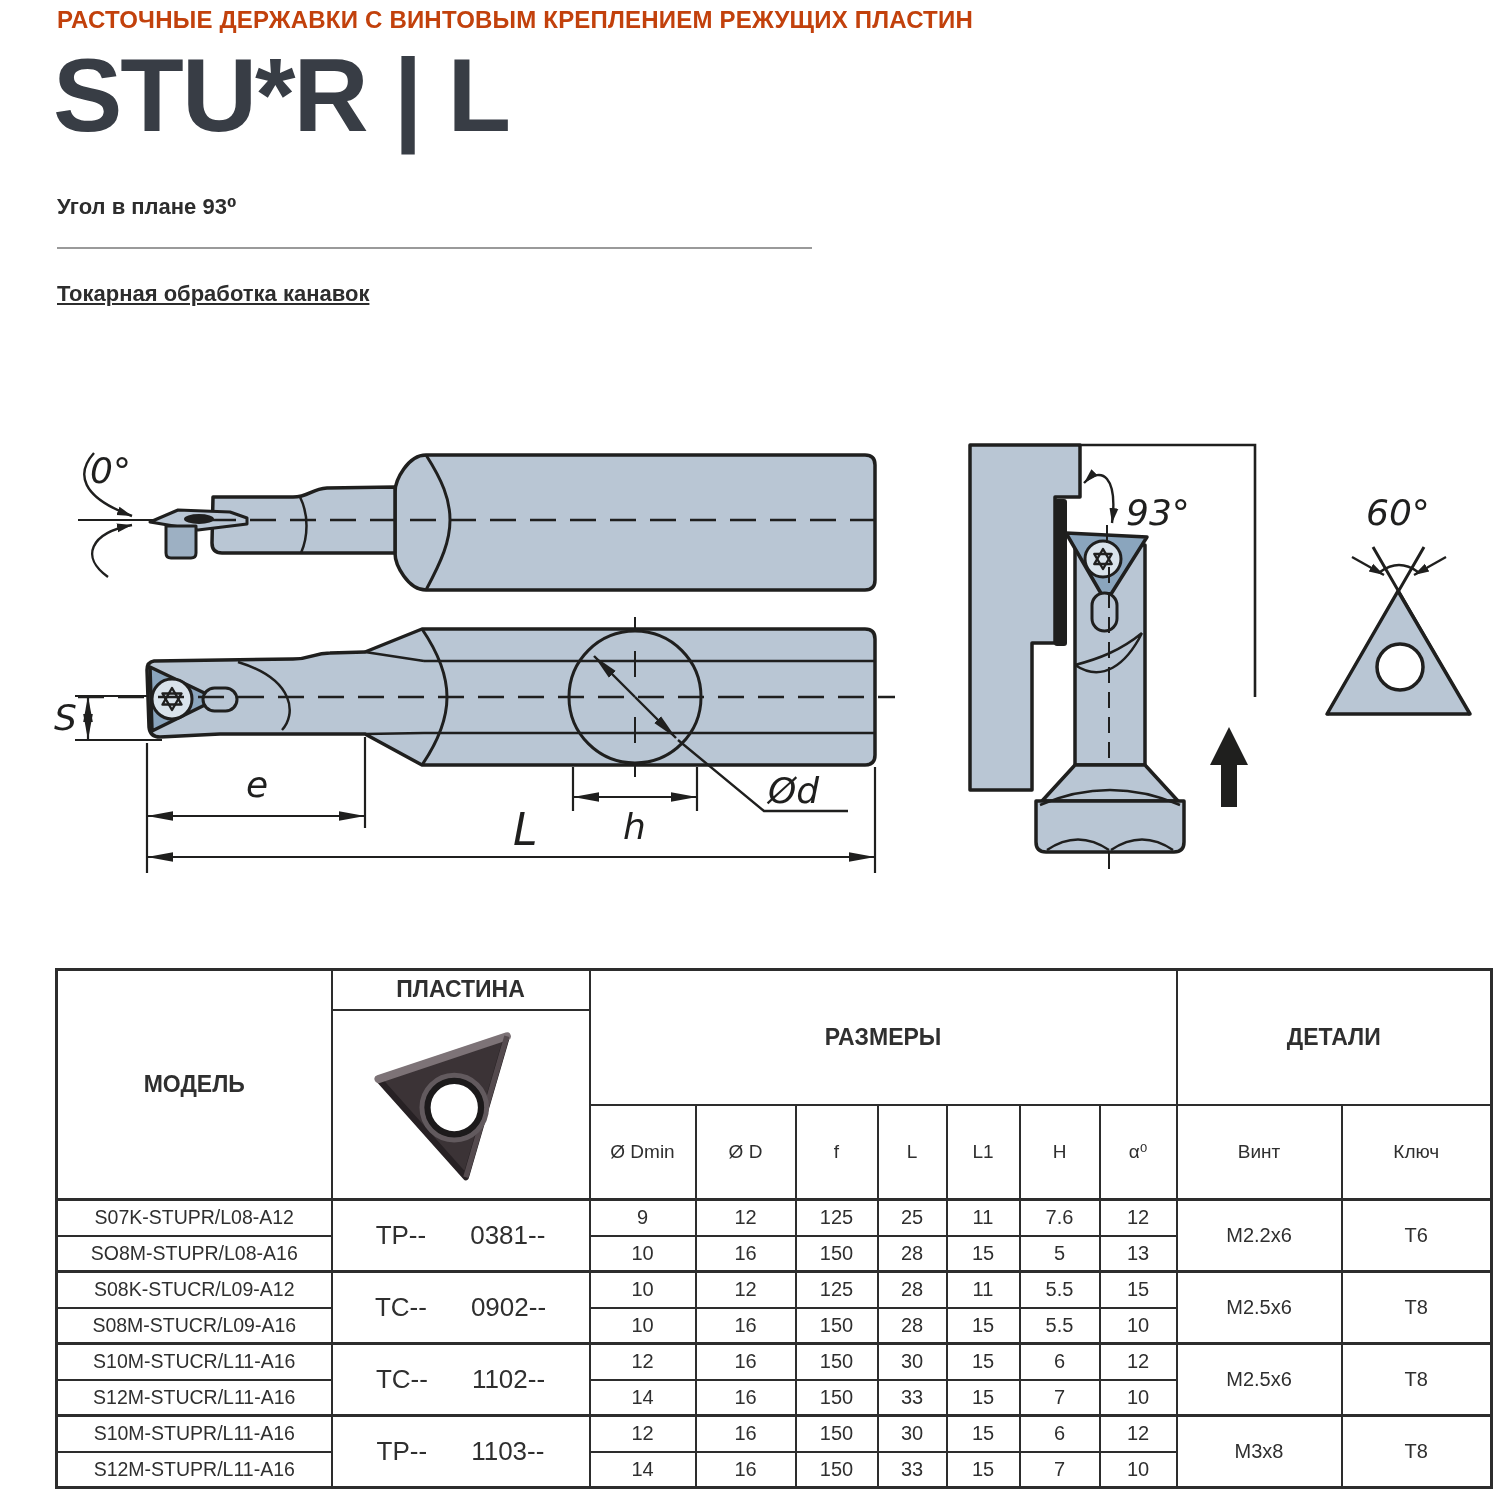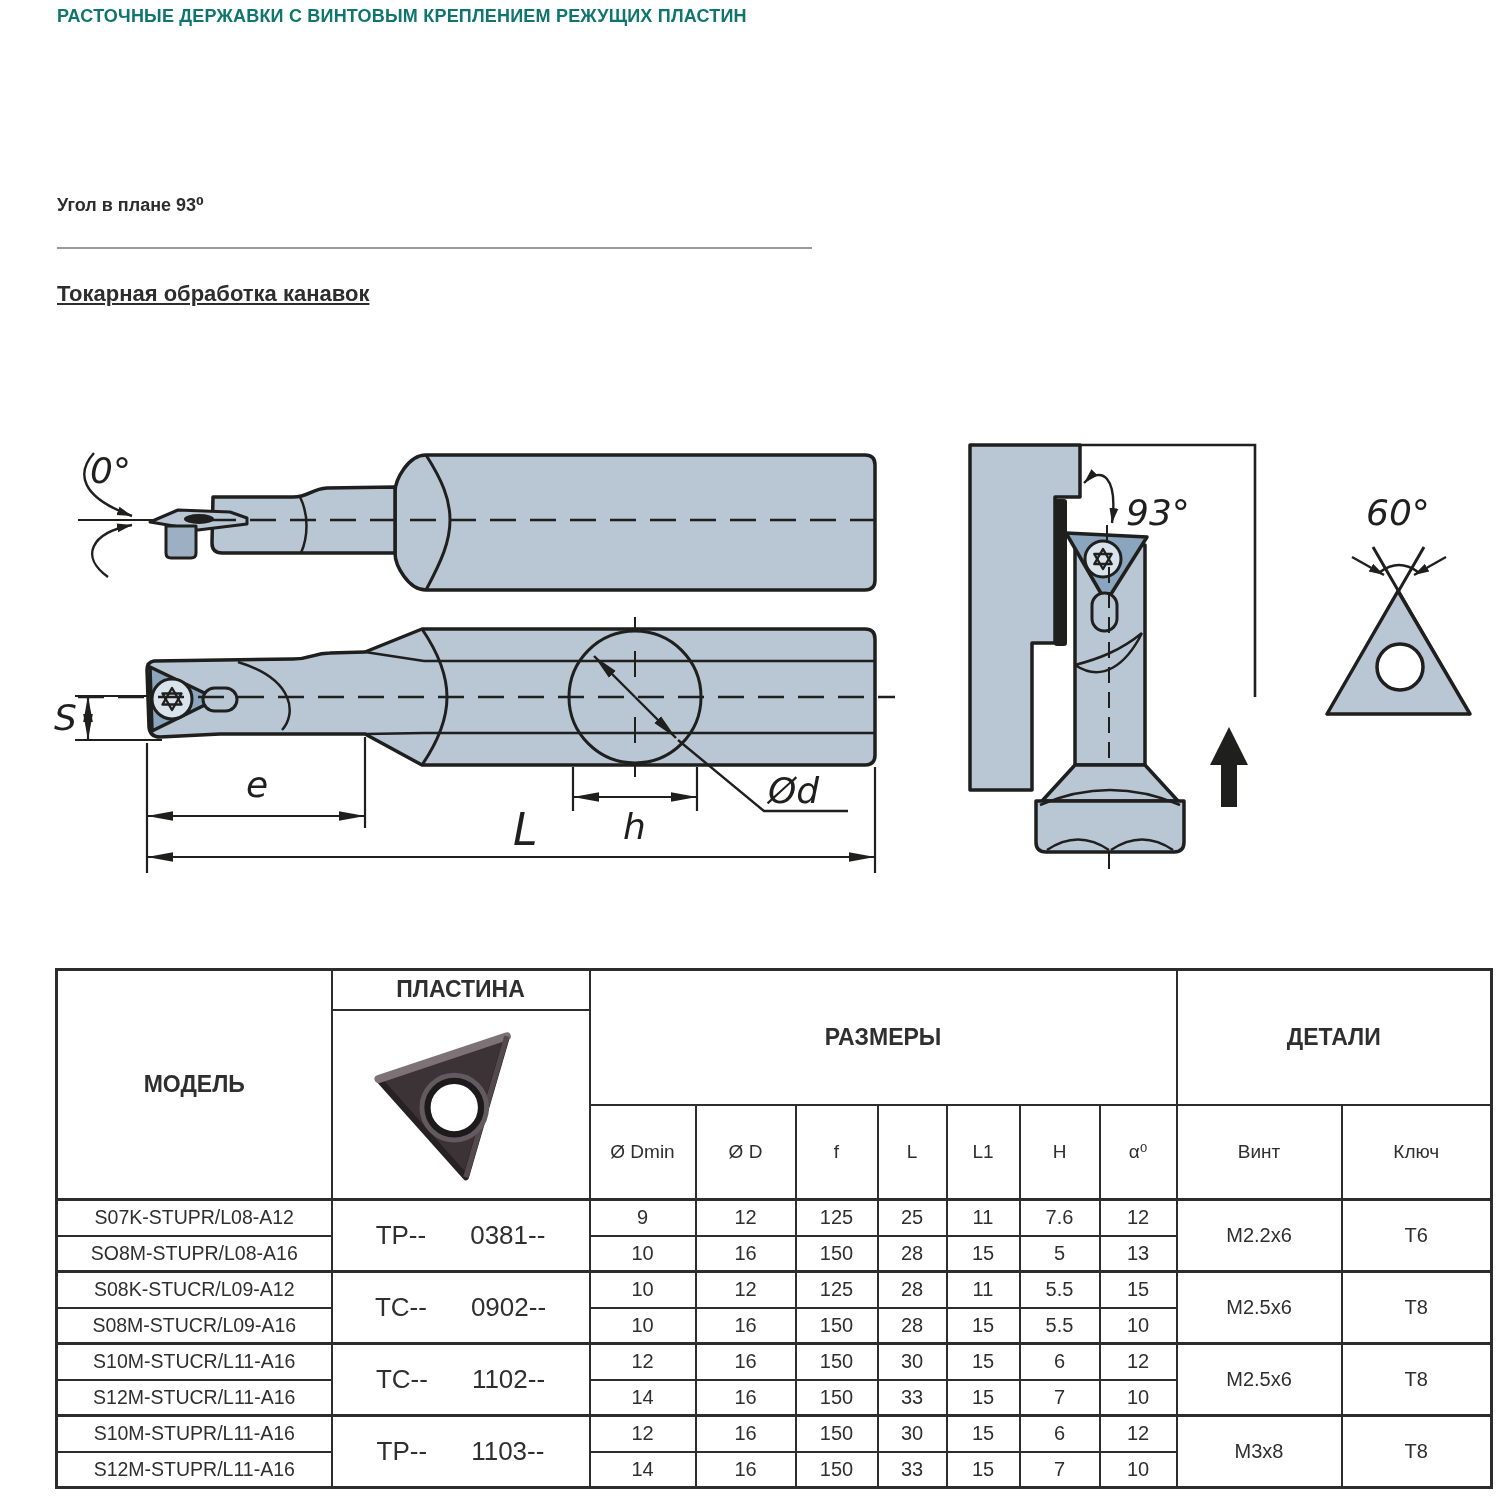--- a/index.html
+++ b/index.html
@@ -1,23 +1,23 @@
 <!DOCTYPE html>
 <html><head>
 <meta charset="utf-8">
 <style>
   html,body{margin:0;padding:0;background:#ffffff;}
   body{font-family:"Liberation Sans","DejaVu Sans",sans-serif;color:#2b2b2b;}
   .page{position:relative;width:1500px;height:1500px;background:#fff;overflow:hidden;}
 
   .kicker{position:absolute;left:57px;top:6px;width:1300px;
-    font-size:18px;font-weight:700;color:#0f766e;letter-spacing:.2px;}
+    font-size:24px;font-weight:700;color:#c2410c;letter-spacing:.2px;}
   .title{position:absolute;left:53px;top:36px;
     font-size:104px;font-weight:800;color:#383d45;letter-spacing:-2px;}
-  .subtitle{position:absolute;left:57px;top:194px;font-size:18px;font-weight:700;color:#2d2d2d;}
+  .subtitle{position:absolute;left:57px;top:194px;font-size:22px;font-weight:700;color:#2d2d2d;}
   .rule{position:absolute;left:57px;top:247px;width:755px;border-top:2px solid #9a9a9a;}
   .description{position:absolute;left:57px;top:281px;font-size:22px;font-weight:700;color:#2d2d2d;text-decoration:underline;}
 
   .diagram{position:absolute;left:50px;top:425px;width:1440px;height:460px;}
   .dl{font:italic 36px "DejaVu Sans",sans-serif;fill:#1f1f1e;}
   .dl-big{font:italic 44px "DejaVu Sans",sans-serif;fill:#1f1f1e;}
 
   table.spec{position:absolute;left:55px;top:968px;width:1435px;
     border-collapse:collapse;table-layout:fixed;border:3px solid #2d2d2d;
     font-size:20px;color:#2f2f2f;}
@@ -31,20 +31,21 @@
   .spec td.insert-cell span{display:inline-block;margin:0 22px;font-size:26px;}
   .spec td.model-cell{font-size:19.5px;margin-left:47px;}
   .photo-wrap{display:flex;align-items:center;justify-content:center;height:100%;}
 </style>
 </head>
 <body>
 
 <div class="page">
 
   <div class="kicker">РАСТОЧНЫЕ ДЕРЖАВКИ С ВИНТОВЫМ КРЕПЛЕНИЕМ РЕЖУЩИХ ПЛАСТИН</div>
+  <div class="title">STU*R | L</div>
   <div class="subtitle">Угол в плане 93⁰</div>
   <div class="rule"></div>
   <div class="description">Токарная обработка канавок</div>
 
   <svg class="diagram" viewBox="0 0 1440 460" xmlns="http://www.w3.org/2000/svg">
     <defs>
       <marker id="arr" markerUnits="userSpaceOnUse" markerWidth="28" markerHeight="16" refX="26" refY="8" orient="auto-start-reverse">
         <path d="M0 3.2 L26 8 L0 12.8 Z" fill="#1f1f1e"></path>
       </marker>
       <marker id="arrs" markerUnits="userSpaceOnUse" markerWidth="18" markerHeight="12" refX="15" refY="6" orient="auto-start-reverse">

